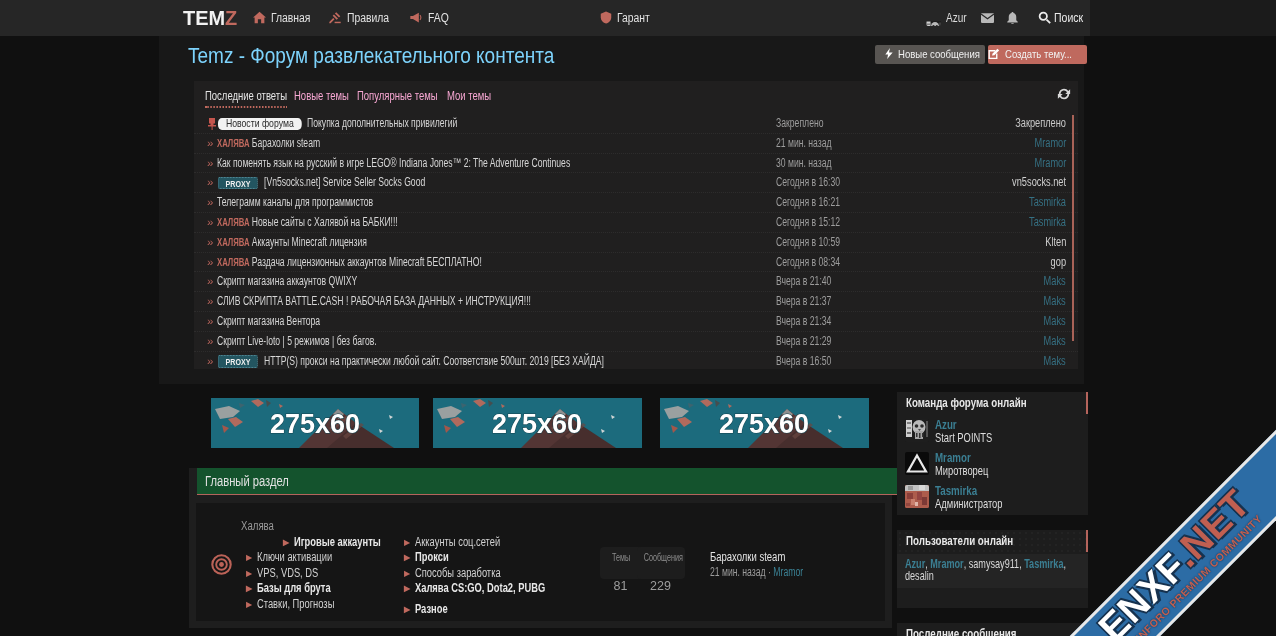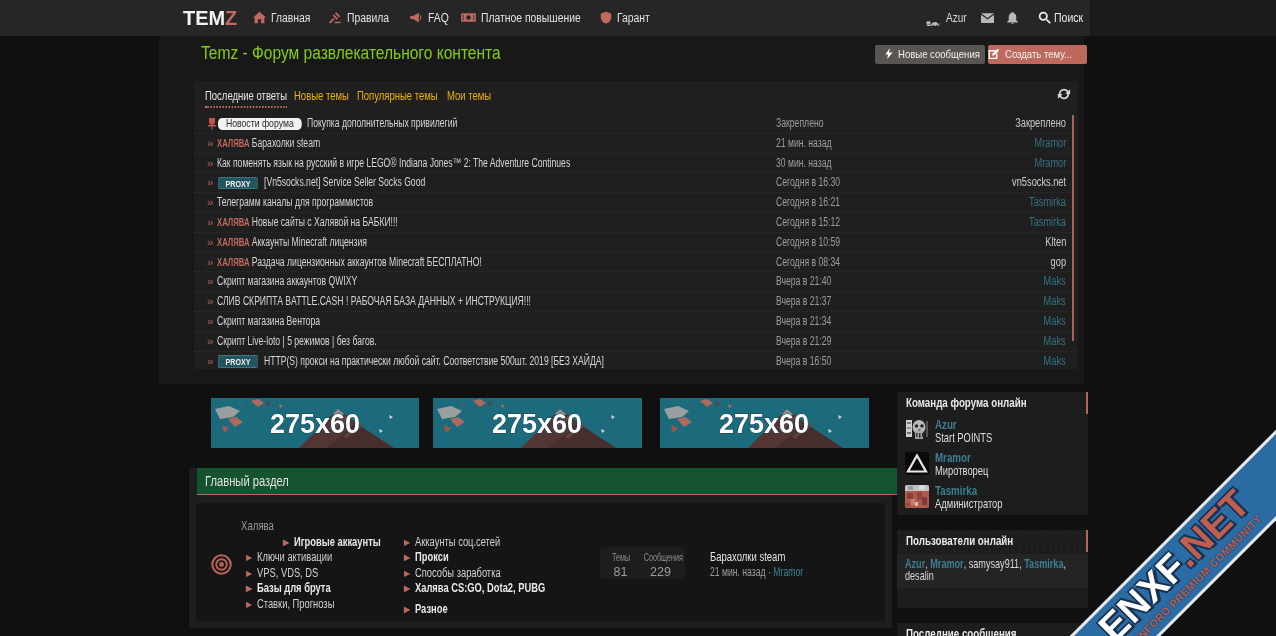--- a/index.html
+++ b/index.html
@@ -14,30 +14,30 @@
   #header .darkright { position:absolute; right:0; top:0; width:186px; height:36px; background:#1b1b1b; }
   #logo { left:183px; top:5px; font-size:21px; font-weight:bold; color:#f2f2f2; line-height:25px; transform:scaleX(.95); transform-origin:0 50%; }
   #logo b { color:#c0695e; }
   .nav-item { top:0; height:36px; line-height:36px; font-size:12.5px; color:#e3e3e3; white-space:nowrap; }
   .nav-item svg, .hdr-right svg { vertical-align:middle; margin-right:5px; position:relative; top:-1px; }
   .nav-item .cx { transform:scaleX(.83); }
   .hdr-right { top:0; height:36px; line-height:36px; color:#dcdcdc; font-size:12.5px; white-space:nowrap; }
   .hdr-right .cx { transform:scaleX(.8); }
   
   #wrapper { left:159px; top:36px; width:925px; height:348px; background:#181818; }
-  #pagetitle { left:42px; top:7px; font-size:18px; color:#84cc16; }
+  #pagetitle { left:29px; top:7px; font-size:22px; color:#7dd3fc; }
   #pagetitle .cx { transform:scaleX(.864); }
   .btn { top:9px; height:19px; line-height:19px; font-size:11.5px; color:#f1f1f1; border-radius:2px; white-space:nowrap; }
   .btn svg { vertical-align:middle; margin:0 5px 0 0; position:relative; top:-1px; }
   .btn .cx { transform:scaleX(.83); }
   #btn-new { left:716px; width:110px; background:#585552; padding-left:10px; }
   #btn-create { left:828.5px; width:99.5px; background:#bf695e; }
   
   #topicbox { left:35px; top:45px; width:884px; height:288px; background:#201f1f; }
-  .tab { top:8px; height:21px; line-height:14px; font-size:12.5px; color:#eab308; }
+  .tab { top:8px; height:21px; line-height:14px; font-size:12.5px; color:#f9a8d4; }
   .tab .cx { transform:scaleX(.76); }
   .tab.active { color:#e6e6e6; }
   .tab.active .cx { border-bottom:2px dotted #c0695e; padding-bottom:3px; }
   #rows { left:0px; top:33px; width:884px; height:255px; overflow:hidden; }
   .row { position:absolute; left:0; width:884px; height:19.8px; line-height:19.8px; font-size:12.3px; color:#d6d6d6; white-space:nowrap; border-bottom:1px dotted #2d2c2c; }
   .row .arr { position:absolute; left:13px; color:#b8635a; font-size:11.5px; }
   .row .t { position:absolute; left:23px; transform:scaleX(.70); transform-origin:0 50%; }
   .row .t2 { left:69.5px; }
   .row .d { position:absolute; left:582px; color:#9d9d9d; font-size:12px; transform:scaleX(.72); transform-origin:0 50%; }
   .row .u { position:absolute; right:12px; font-size:12px; transform:scaleX(.77); transform-origin:100% 50%; }
@@ -54,21 +54,21 @@
   #sec-head { position:absolute; left:8px; top:0; width:703.5px; height:27px; background:#14532d; border-bottom:1px solid #b5645c; color:#e2e2e2; font-size:14px; line-height:27px; }
   #sec-head .cx { margin-left:8px; transform:scaleX(.8); }
   #sec-body { position:absolute; left:7px; top:35px; width:689.5px; height:118px; background:#151515; }
   .catlab { position:absolute; left:45px; top:15.5px; font-size:12.5px; color:#9a9a9a; transform:scaleX(.77); transform-origin:0 50%; }
   .catlink { position:absolute; font-size:12.3px; color:#d2d2d2; white-space:nowrap; height:15px; line-height:15px; }
   .catlink.b { font-weight:bold; color:#e8e8e8; }
   .catlink i { font-style:normal; color:#c0695e; font-size:8px; margin-right:5px; vertical-align:1px; }
   .catlink .cx { transform:scaleX(.76); }
   .statbox { position:absolute; background:#1d1d1d; border-radius:4px; text-align:center; color:#8d8d8d; }
   .statbox .lbl { font-size:10px; margin-top:5px; transform:scaleX(.72); }
-  .statbox .num { font-size:12.5px; margin-top:2px; color:#9d9d9d; }
+  .statbox .num { font-size:12.5px; margin-top:16px; color:#9d9d9d; }
   
   .sb { left:897px; width:191px; background:#1d1d1d; }
   .sb-head { position:relative; height:22px; line-height:22px; font-size:13px; font-weight:bold; color:#e8e8e8; padding-left:9px; }
   .sb-head .cx { transform:scaleX(.75); }
   .sb-head::after { content:""; position:absolute; right:0; top:0; width:2px; height:22px; background:#b5645c; }
   .sb-user { position:absolute; left:8px; width:180px; height:24px; }
   .sb-user .av { position:absolute; left:0; top:0; width:24px; height:23px; border-radius:2px; overflow:hidden; }
   .sb-user .nm { position:absolute; left:30px; top:-2px; font-size:13px; font-weight:bold; color:#3b7f93; transform:scaleX(.75); transform-origin:0 50%; }
   .sb-user .rl { position:absolute; left:30px; top:10.5px; font-size:13px; color:#dedede; transform:scaleX(.72); transform-origin:0 50%; }
   #online-names { position:absolute; left:0; top:23.5px; width:191px; height:34px; background:#242424; font-size:13px; color:#d8d8d8; padding:4px 0 0 8px; line-height:12.5px; }
@@ -92,26 +92,20 @@
         <path d="M8 1L0 8h2v7h4v-5h4v5h4V8h2L8 1z"></path>
       </svg><span class="cx">Главная</span></div>
     <div class="nav-item abs" style="left:328px;"><svg width="14" height="13" viewBox="0 0 16 16" fill="#c0695e">
         <path d="M9.5 1.5l5 5-1.6 1.6-5-5zM6.7 4.3l5 5-1.6 1.6-5-5zM1 13.4l4.8-4.8 1.6 1.6L2.6 15H1v-1.6z"></path>
         <rect x="7.5" y="13.2" width="7.5" height="1.8"></rect>
       </svg><span class="cx">Правила</span></div>
     <div class="nav-item abs" style="left:409px;"><svg width="14" height="13" viewBox="0 0 16 16" fill="#c0695e">
         <path d="M1 6.2h3.2L11.5 2v12L4.2 9.8H1V6.2z"></path>
         <path d="M12.8 5c1.6 1.4 1.6 4.6 0 6" stroke="#c0695e" fill="none" stroke-width="1.3"></path>
       </svg><span class="cx">FAQ</span></div>
-    <div class="nav-item abs" style="left:461px;"><svg width="15" height="13" viewBox="0 0 16 14" fill="#c0695e">
-        <rect x="0" y="2.5" width="16" height="9" rx="1"></rect>
-        <circle cx="8" cy="7" r="2.4" fill="#262626"></circle>
-        <rect x="1.5" y="4" width="1.6" height="6" fill="#262626" opacity=".5"></rect>
-        <rect x="12.9" y="4" width="1.6" height="6" fill="#262626" opacity=".5"></rect>
-      </svg><span class="cx">Платное повышение</span></div>
     <div class="nav-item abs" style="left:600px;"><svg width="12" height="13" viewBox="0 0 16 16" fill="#c0695e">
         <path d="M8 0l7 3v5c0 4-3 7-7 8-4-1-7-4-7-8V3l7-3z"></path>
       </svg><span class="cx">Гарант</span></div>
     <div class="hdr-right abs" style="left:926px;"><span style="display:inline-block;width:15px;height:15px;border-radius:2px;overflow:hidden;vertical-align:middle;margin-right:5px;"><svg width="15" height="15" viewBox="0 0 15 15">
           <rect width="15" height="15" fill="#1e1e1e"></rect>
           <rect x="0.5" y="0.5" width="4" height="11" fill="#cfcfcf"></rect>
           <rect x="1" y="2.5" width="3" height="1.5" fill="#7d7d7d"></rect>
           <rect x="1" y="6" width="3" height="1.5" fill="#8d8d8d"></rect>
           <ellipse cx="9" cy="5.5" rx="4" ry="4.5" fill="#b9b9b9"></ellipse>
           <rect x="6.5" y="8" width="5" height="5" fill="#a5a5a5"></rect>

